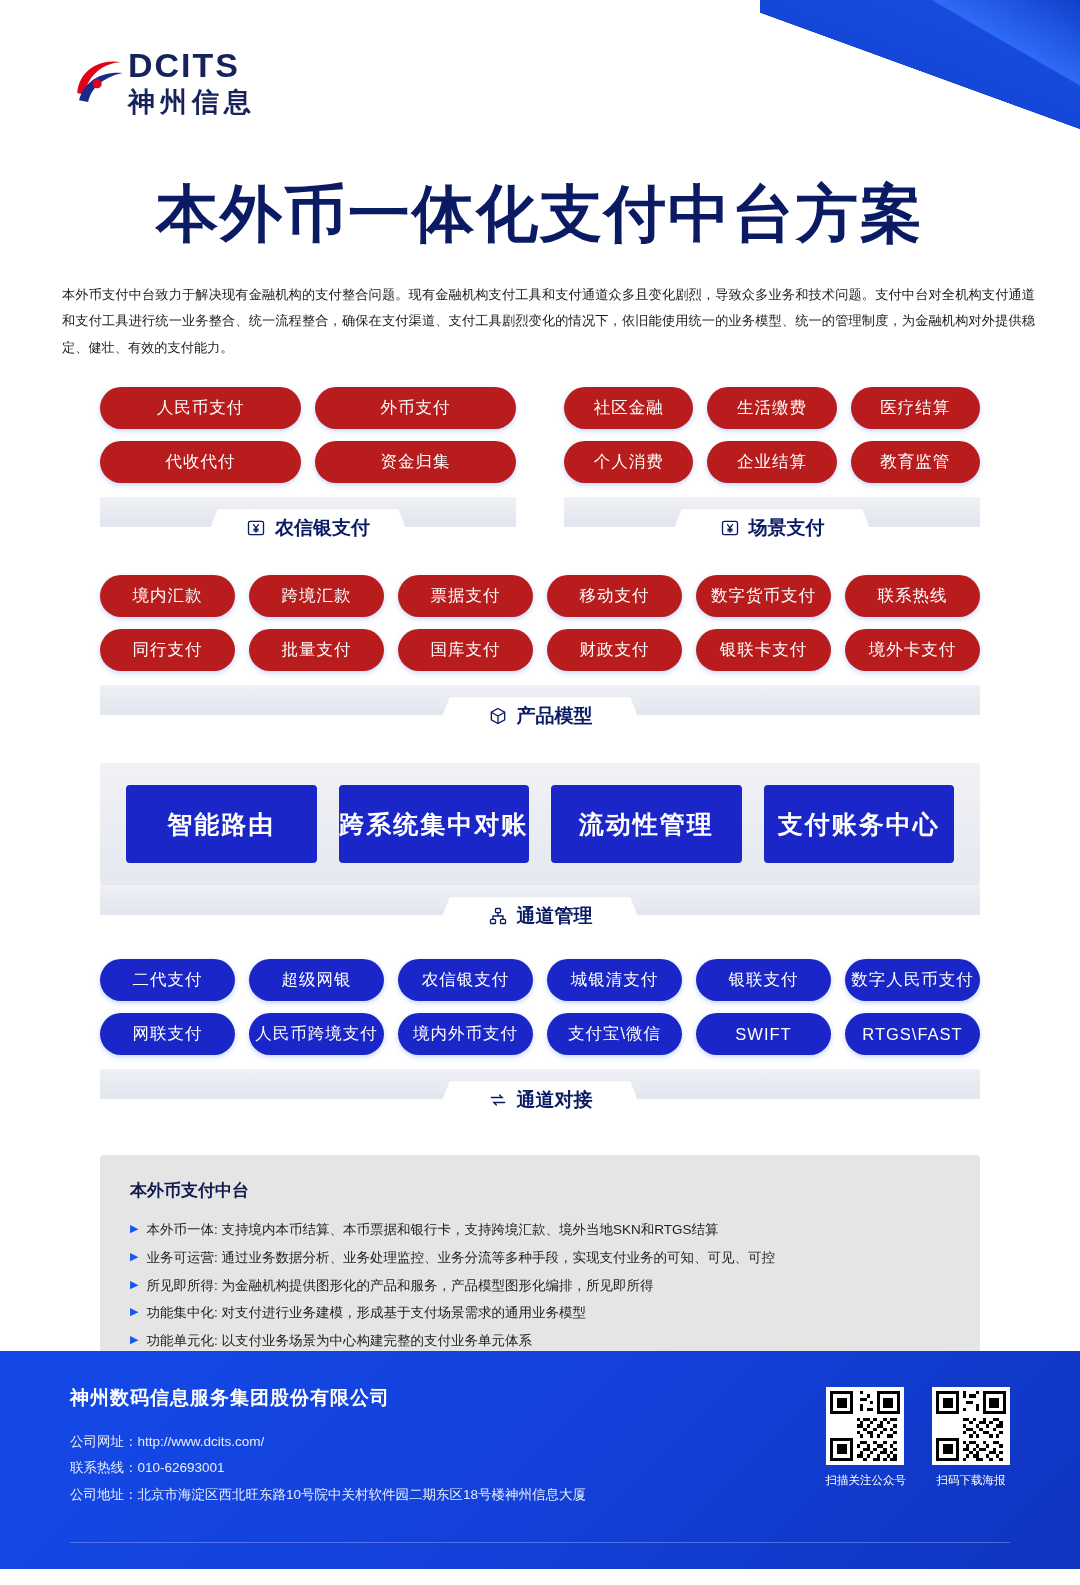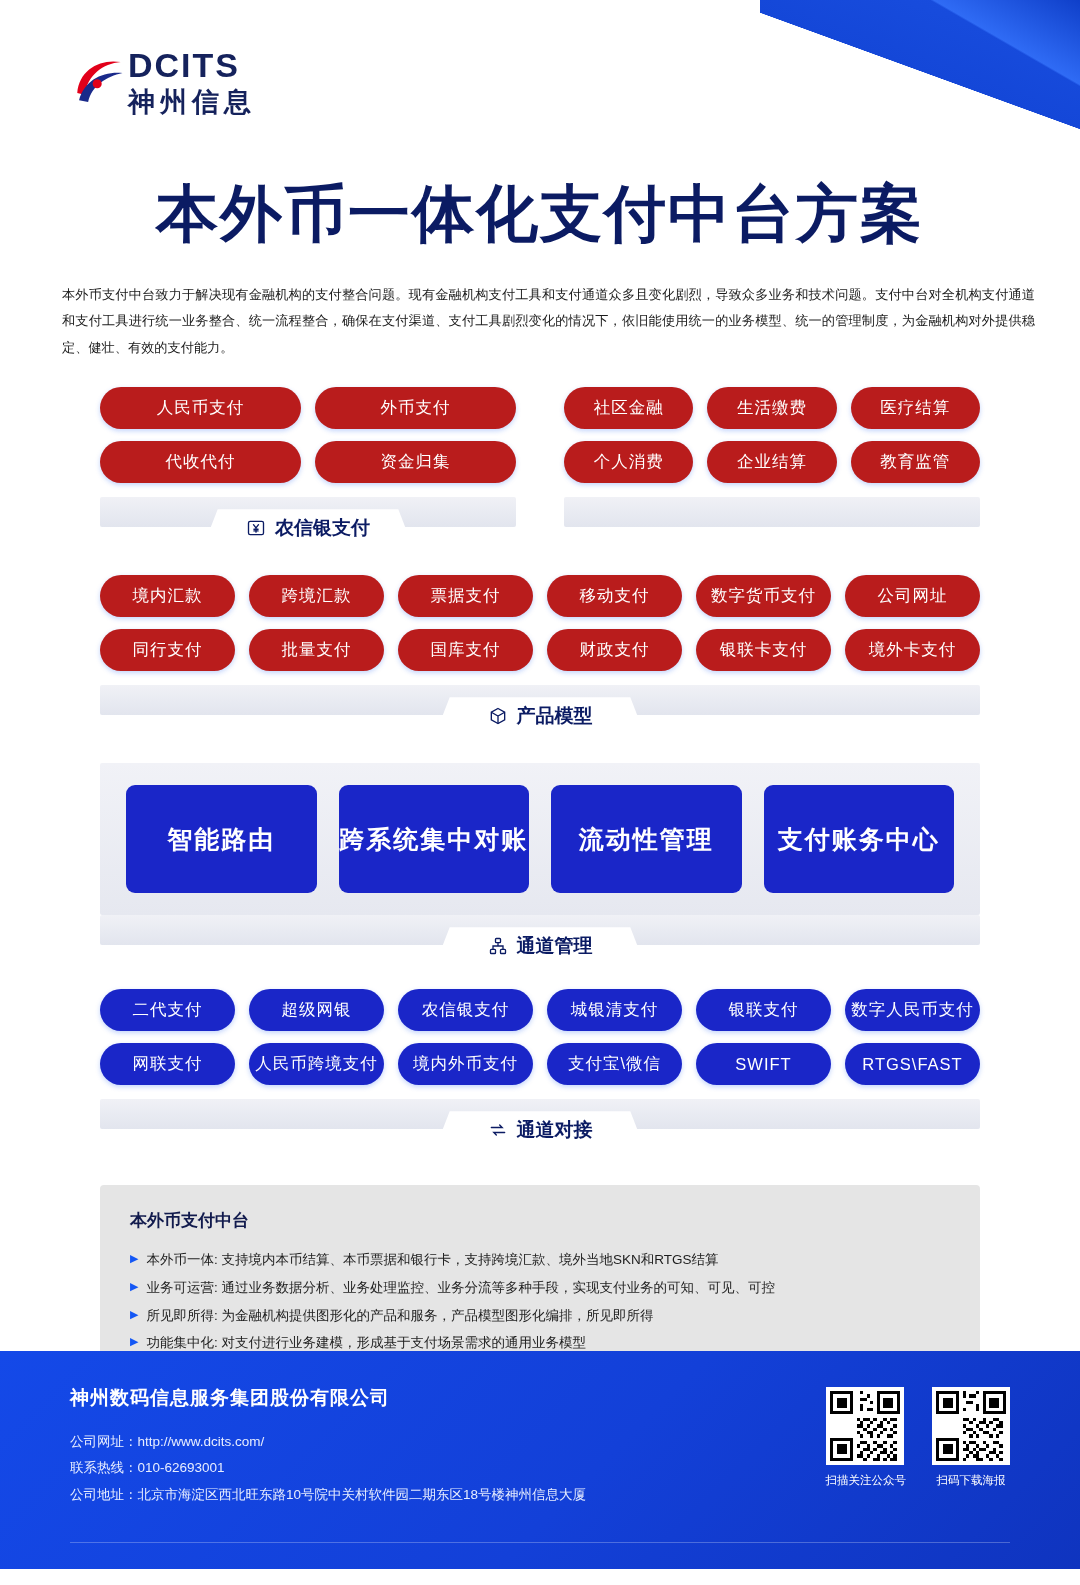--- a/index.html
+++ b/index.html
@@ -133,30 +133,30 @@
     grid-template-columns: repeat(4, 1fr);
     gap: 22px;
   }
   .big-block-band {
     margin: 26px 100px 0 100px;
     background: linear-gradient(180deg, #f1f2f7 0%, #e6e8f0 100%);
     padding: 22px 26px;
     border-radius: 2px;
   }
   .big-block {
-    height: 108px;
+    height: 78px;
     background: #1a26c8;
     color: #fff;
     font-size: 25px;
     font-weight: bold;
     letter-spacing: 2px;
     display: flex;
     align-items: center;
     justify-content: center;
-    border-radius: 9px;
+    border-radius: 4px;
     text-align: center;
   }
   .footer-card {
     margin: 34px 100px 0 100px;
     background: #e5e5e5;
     border-radius: 4px;
     padding: 24px 30px 26px 30px;
   }
   .fc-title {
     font-size: 17px;
@@ -274,32 +274,41 @@
     <div class="pill-grid-3">
       <div class="pill">社区金融</div>
       <div class="pill">生活缴费</div>
       <div class="pill">医疗结算</div>
       <div class="pill">个人消费</div>
       <div class="pill">企业结算</div>
       <div class="pill">教育监管</div>
     </div>
     <div class="shelf">
       <div class="shelf-bar"></div>
+      <div class="shelf-tab">
+        <span class="ico">
+          <svg viewBox="0 0 24 24" width="20" height="20" fill="none" stroke="#0b1b63" stroke-width="1.6">
+            <rect x="3" y="4" width="18" height="16" rx="2"></rect>
+            <path d="M9 8l3 4 3-4M12 12v5M9.5 13.5h5M9.5 15.5h5" stroke-linecap="round"></path>
+          </svg>
+        </span>
+        <span>场景支付</span>
+      </div>
     </div>
   </div>
 </div>
 
 <div class="mid-grid-wrap">
   <div class="grid6">
     <div class="pill">境内汇款</div>
     <div class="pill">跨境汇款</div>
     <div class="pill">票据支付</div>
     <div class="pill">移动支付</div>
     <div class="pill">数字货币支付</div>
-    <div class="pill">公司网址</div>
+    <div class="pill">联系热线</div>
     <div class="pill">同行支付</div>
     <div class="pill">批量支付</div>
     <div class="pill">国库支付</div>
     <div class="pill">财政支付</div>
     <div class="pill">银联卡支付</div>
     <div class="pill">境外卡支付</div>
   </div>
   <div class="shelf">
     <div class="shelf-bar"></div>
     <div class="shelf-tab">

